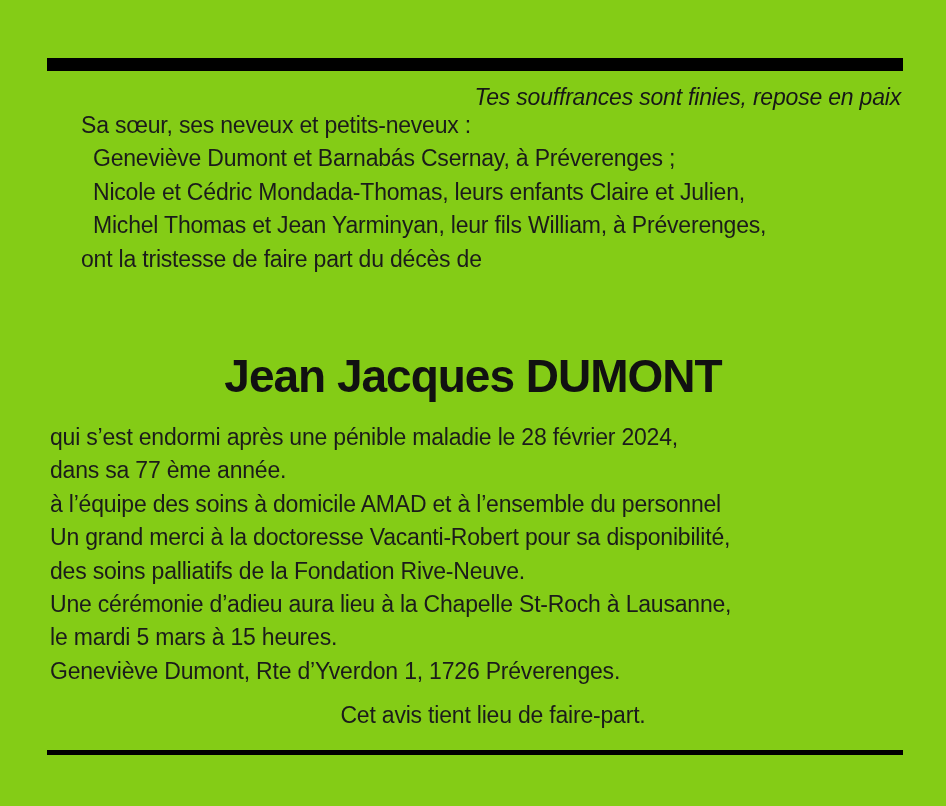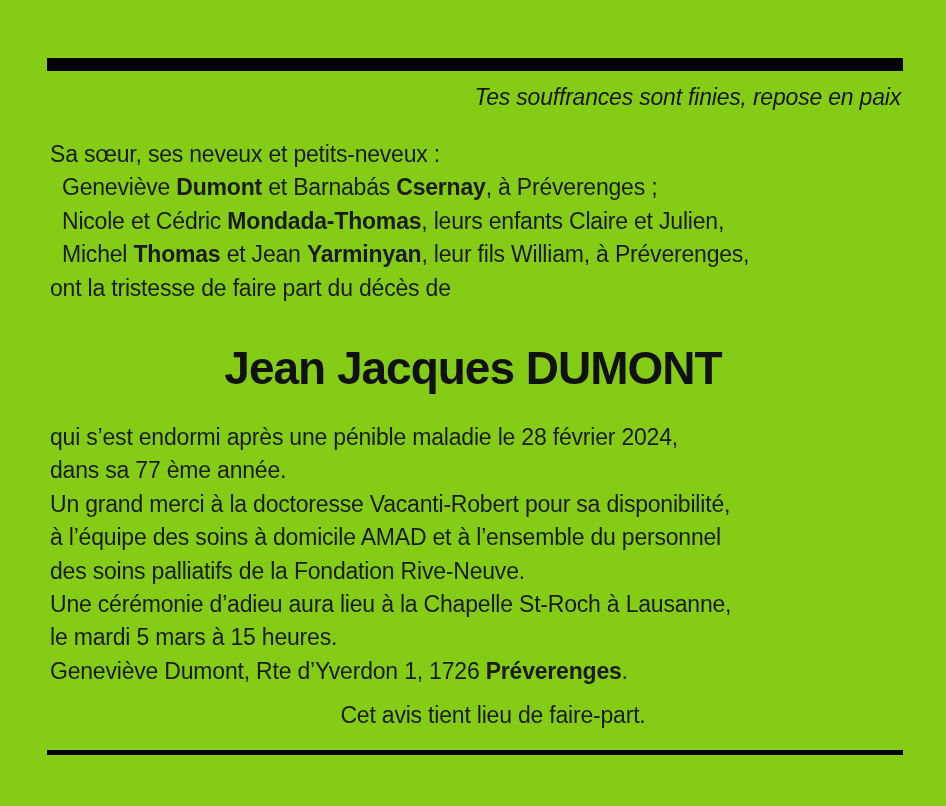--- a/index.html
+++ b/index.html
@@ -37,27 +37,27 @@
     position: absolute;
     left: 50px;
     right: 40px;
     font-size: 23px;
     line-height: 33.4px;
     letter-spacing: -0.2px;
     color: #1b1b1b;
   }
   .paragraph .line { white-space: nowrap; }
   .paragraph .line.indent { padding-left: 12px; }
-  .paragraph b { font-weight: bold; }
-  .intro { top: 138px; }
+  .paragraph b { font-weight: normal; }
+  .intro { top: 109px; margin-left: 31px; }
   .bodytext { top: 421px; }
   .name {
     position: absolute;
     left: 0; right: 0; top: 333px;
-    margin: 8px;
+    margin: 16px;
     text-align: center;
     font-size: 46px;
     font-weight: bold;
     letter-spacing: -1px;
     color: #111111;
   }
   .closing {
     position: absolute;
     left: 0; right: 0; top: 702px;
     text-align: center;
@@ -77,22 +77,22 @@
       <div class="line"><span>Sa sœur, ses neveux et petits-neveux :</span></div>
       <div class="line indent"><span>Geneviève </span><b>Dumont</b><span> et Barnabás </span><b>Csernay</b><span>, à Préverenges ;</span></div>
       <div class="line indent"><span>Nicole et Cédric </span><b>Mondada-Thomas</b><span>, leurs enfants Claire et Julien,</span></div>
       <div class="line indent"><span>Michel </span><b>Thomas</b><span> et Jean </span><b>Yarminyan</b><span>, leur fils William, à Préverenges,</span></div>
       <div class="line"><span>ont la tristesse de faire part du décès de</span></div>
     </div>
   <h1 class="name">Jean Jacques DUMONT</h1>
   <div class="paragraph bodytext">
       <div class="line"><span>qui s’est endormi après une pénible maladie le 28 février 2024,</span></div>
       <div class="line"><span>dans sa 77 ème année.</span></div>
+      <div class="line"><span>à l’équipe des soins à domicile AMAD et à l’ensemble du personnel</span></div>
       <div class="line"><span>Un grand merci à la doctoresse Vacanti-Robert pour sa disponibilité,</span></div>
-      <div class="line"><span>à l’équipe des soins à domicile AMAD et à l’ensemble du personnel</span></div>
       <div class="line"><span>des soins palliatifs de la Fondation Rive-Neuve.</span></div>
       <div class="line"><span>Une cérémonie d’adieu aura lieu à la Chapelle St-Roch à Lausanne,</span></div>
       <div class="line"><span>le mardi 5 mars à 15 heures.</span></div>
       <div class="line"><span>Geneviève Dumont, Rte d’Yverdon 1, 1726 </span><b>Préverenges</b><span>.</span></div>
     </div>
   <div class="closing">Cet avis tient lieu de faire-part.</div>
   <div class="bottombar"></div>
 </div>
 
 </body></html>

